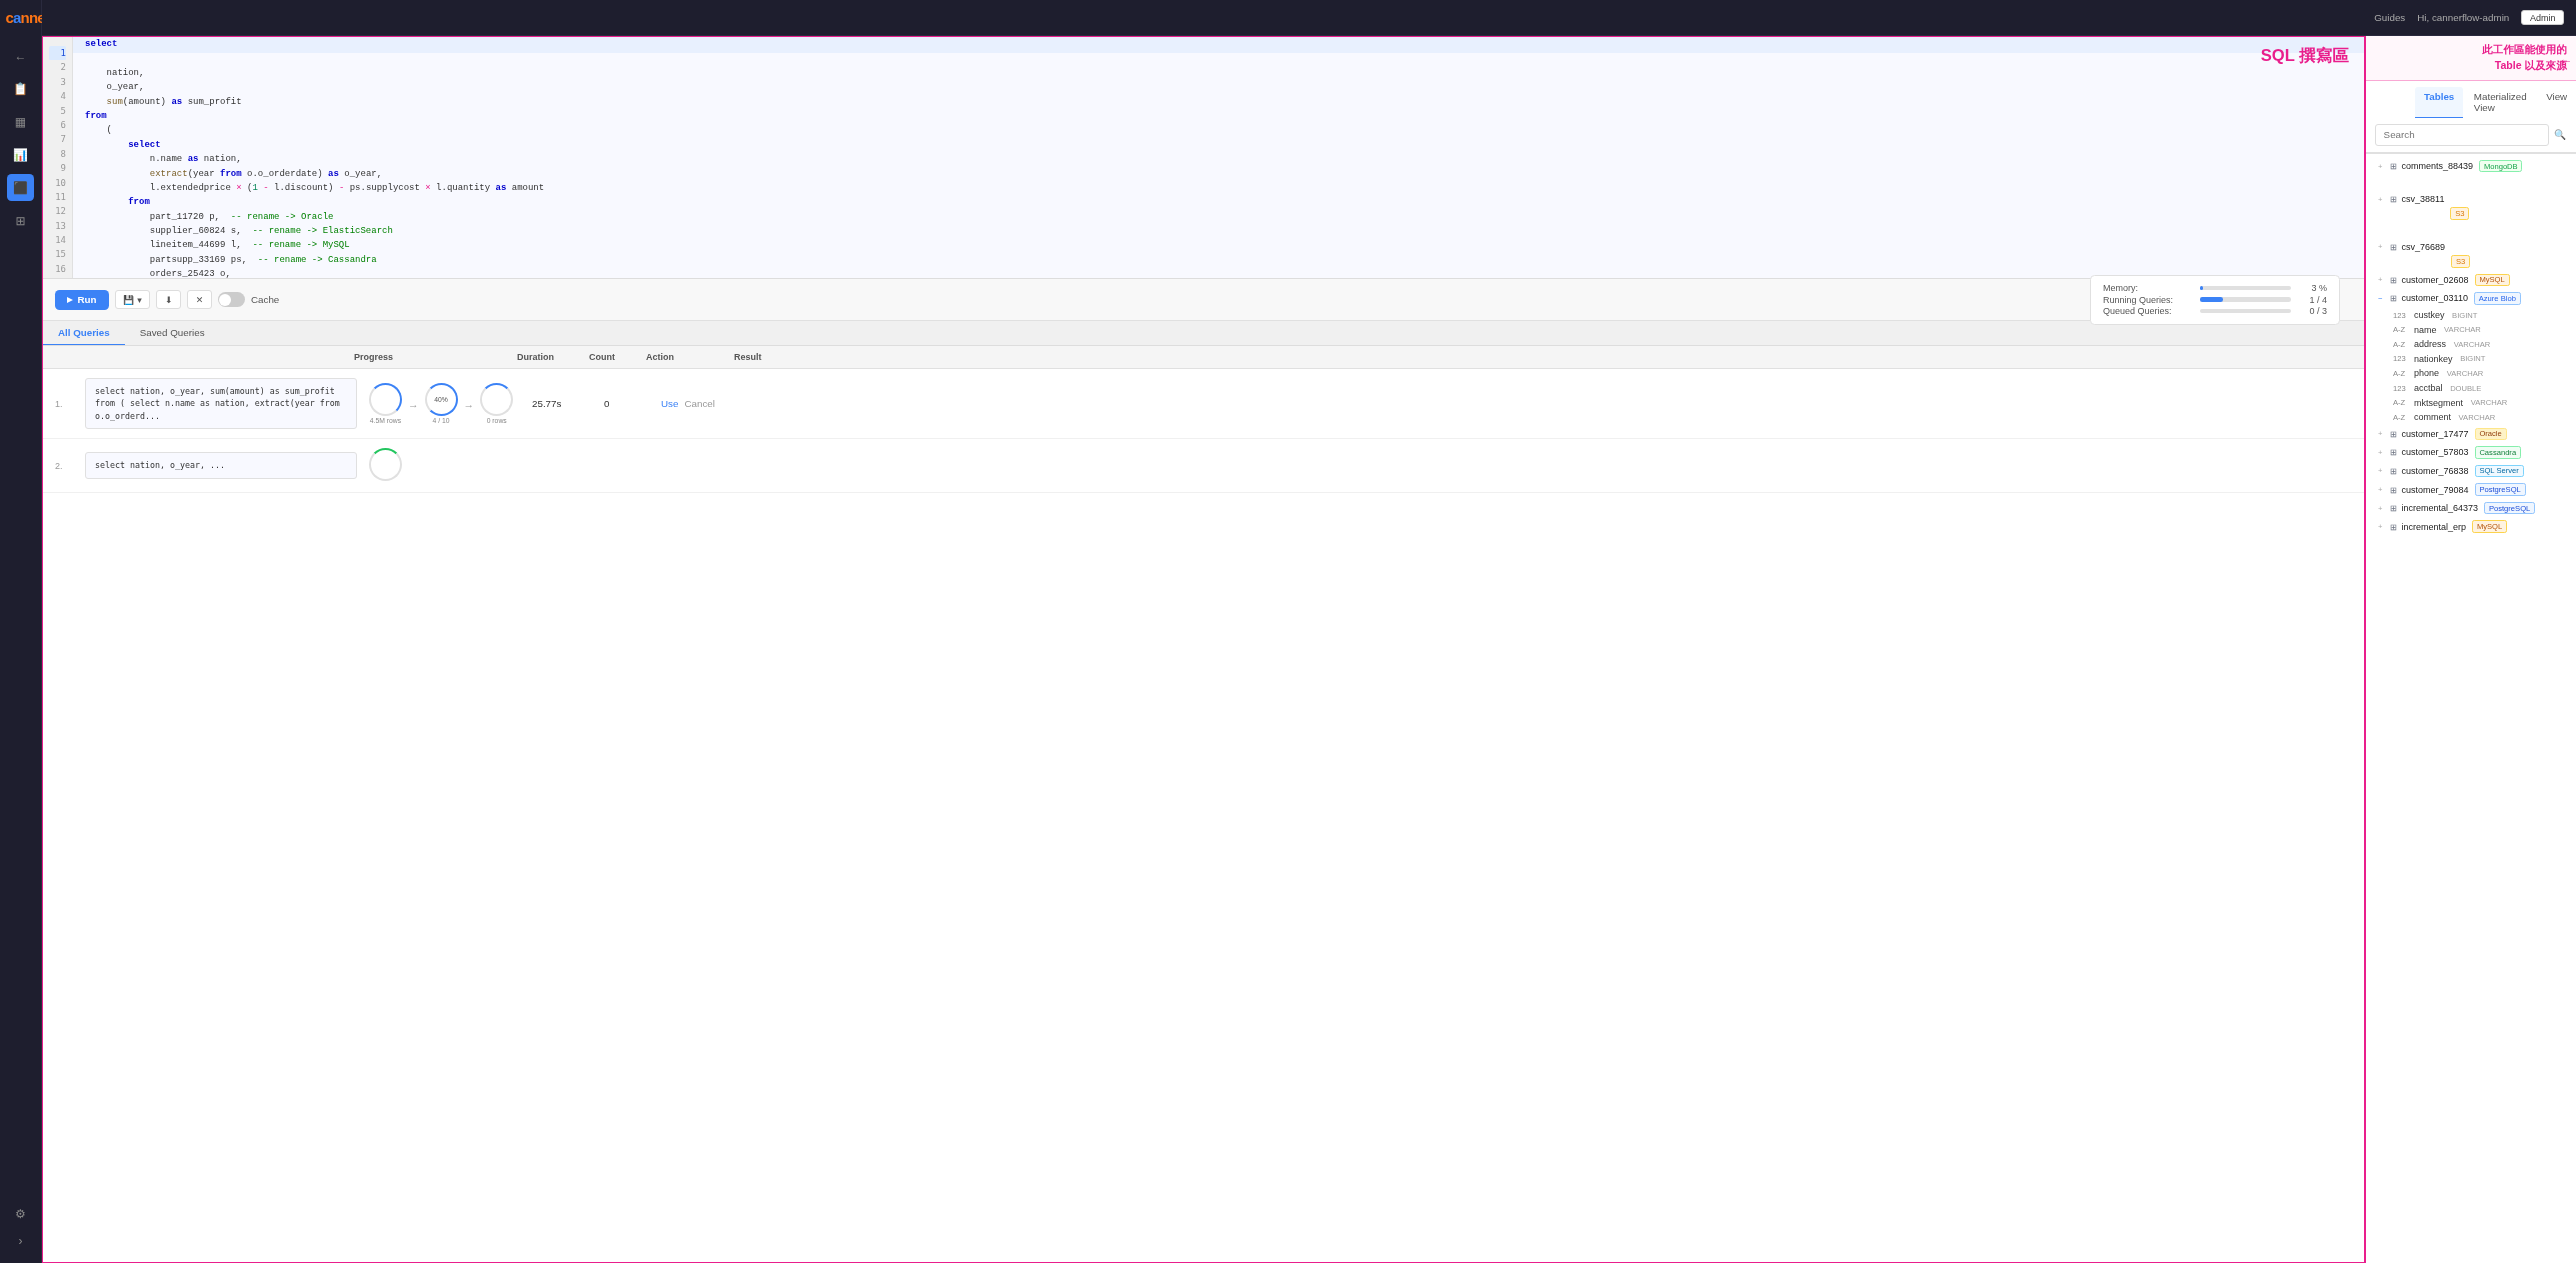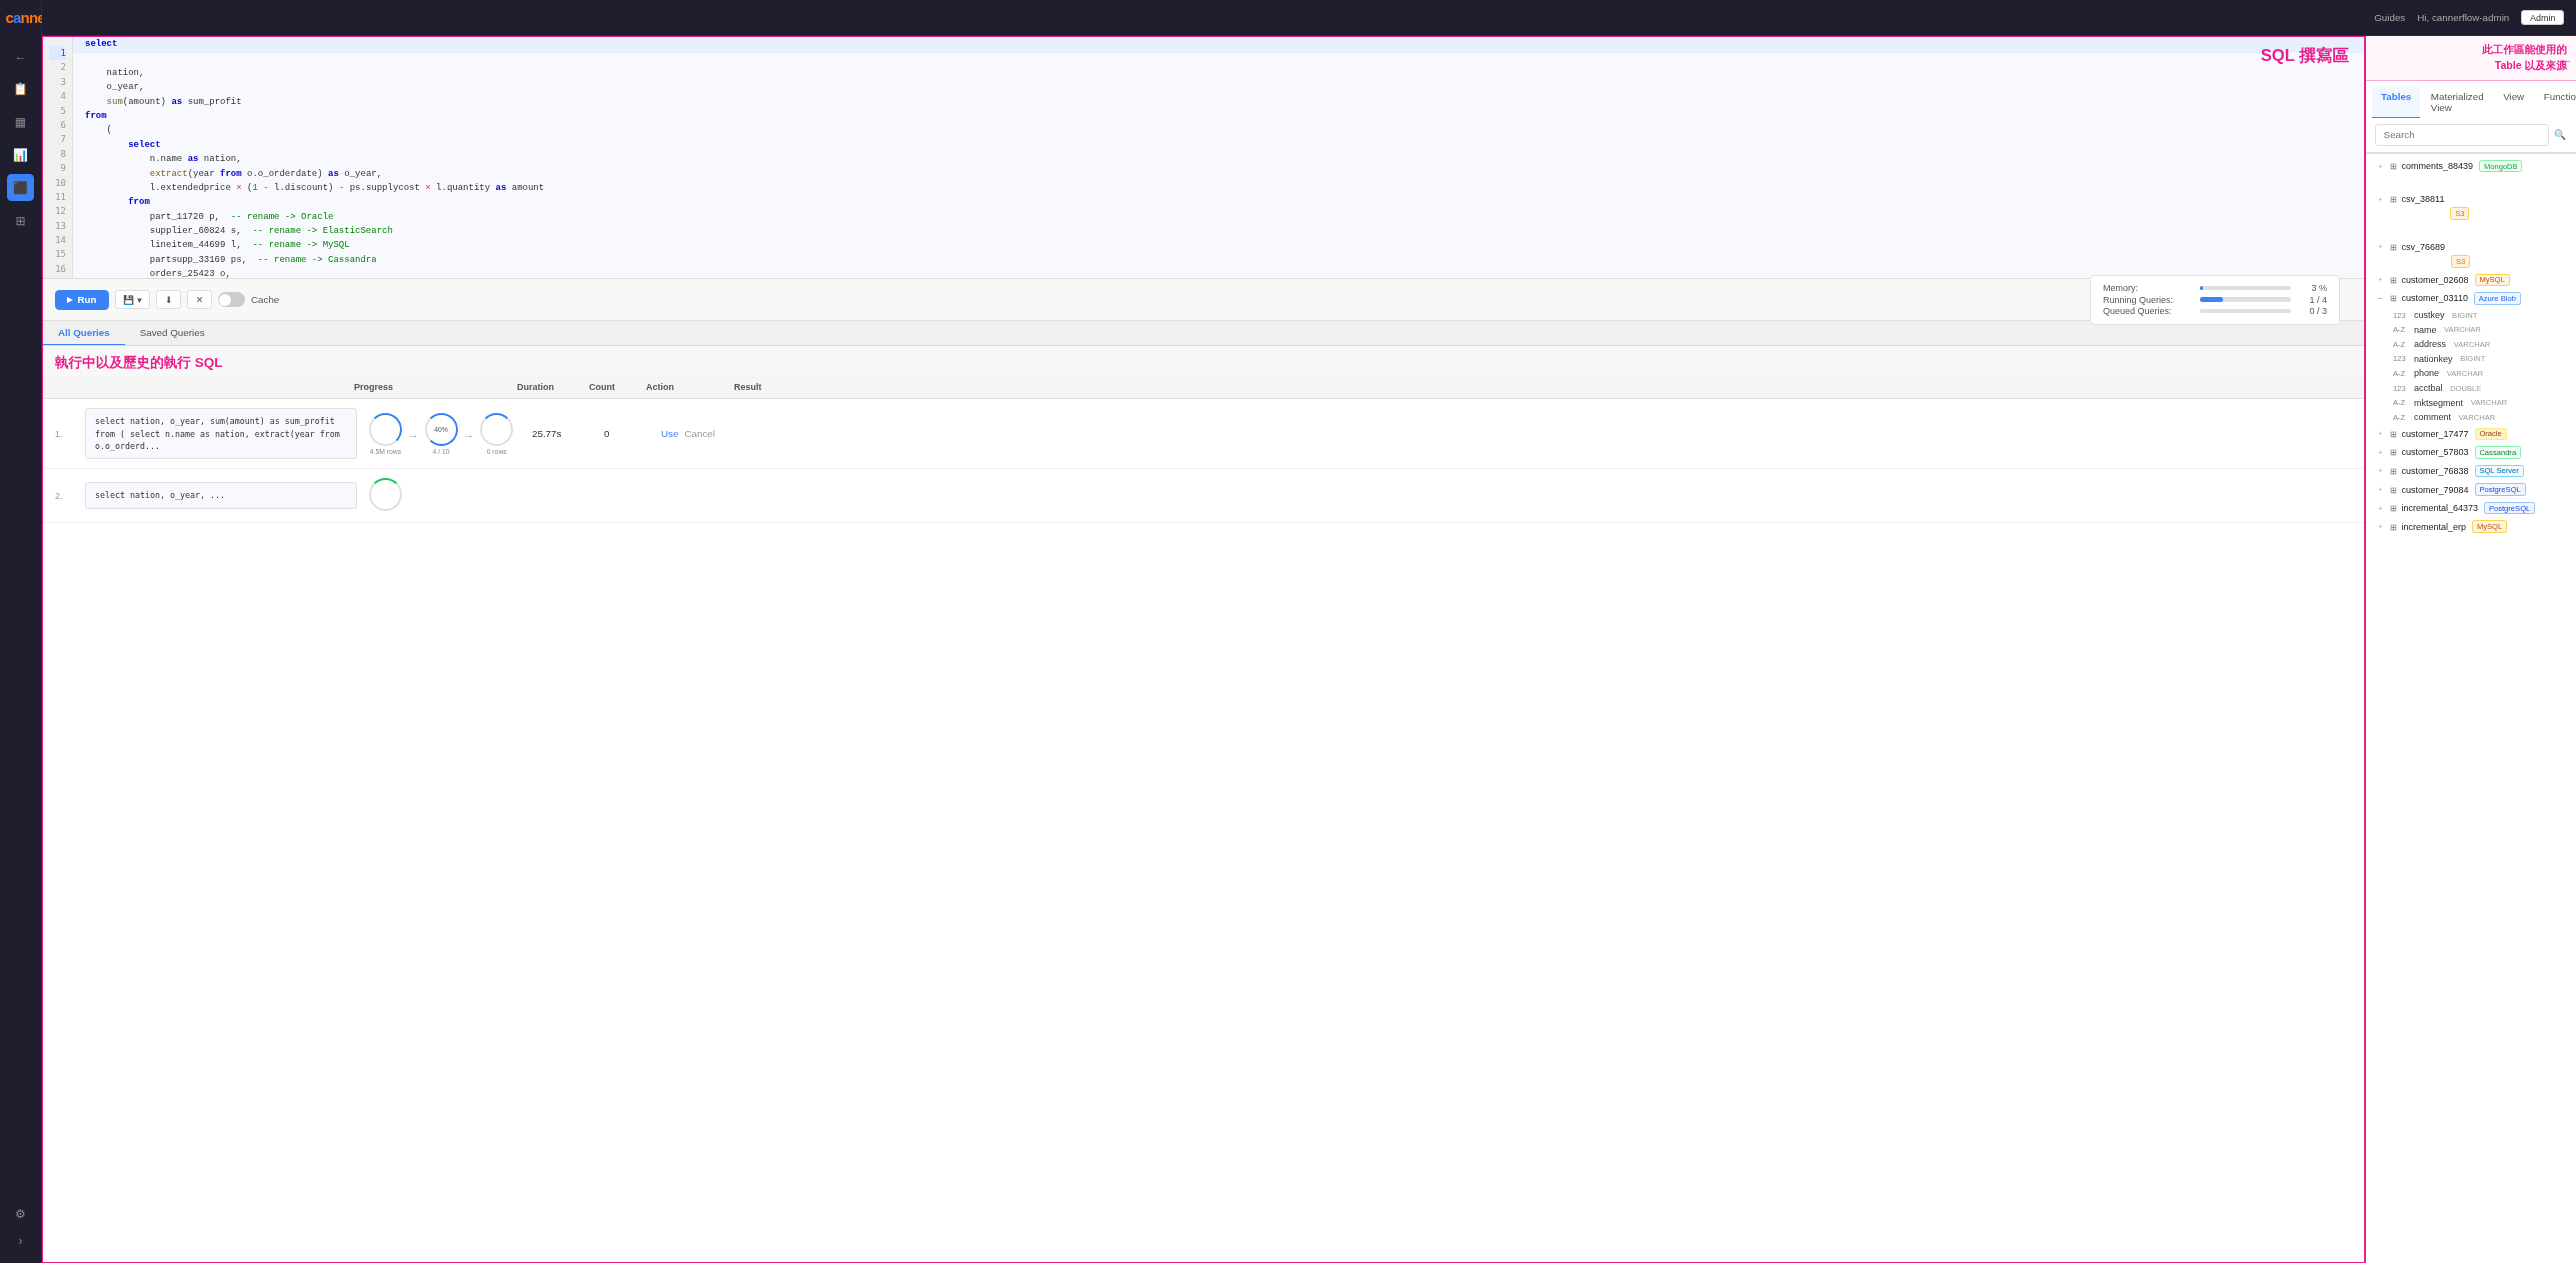--- a/index.html
+++ b/index.html
@@ -85,21 +85,21 @@
     .count-cell { flex: 0 0 45px; font-size: 9.8px; color: #333; }
     .action-cell { flex: 0 0 76px; display: flex; gap: 6px; }
     .action-link { color: #3b82f6; cursor: pointer; text-decoration: none; font-size: 9.8px; }
     .action-cancel { color: #999; }
 
     
     .right-panel { width: 211px; background: white; border-left: 1.5px solid #e91e8c; display: flex; flex-direction: column; flex-shrink: 0; }
     .right-panel-header { border-bottom: 0.8px solid #e0e0e0; flex-shrink: 0; }
     .tabs-row { display: flex; padding: 6px 6px 0; gap: 1.5px; }
     .tab-item { padding: 4.5px 9px; cursor: pointer; font-size: 9.8px; color: #555; border-radius: 3px 3px 0 0; }
-    .tab-item.active { color: #3b82f6; border-bottom: 1.5px solid #3b82f6; font-weight: 600; background: #f0f7ff; }
+    .tab-item.active { color: #3b82f6; border-bottom: 1.5px solid #3b82f6; font-weight: 600; background: #f0f7ff; margin-left: 43px; }
 
     .search-box { padding: 6px 9px; border-bottom: 0.8px solid #e0e0e0; display: flex; align-items: center; gap: 6px; }
     .search-input { flex: 1; border: 0.8px solid #ddd; border-radius: 3px; padding: 4.5px 7.6px; font-size: 9.8px; color: #555; outline: none; }
     .search-icon-btn { color: #999; cursor: pointer; }
 
     .tables-list { flex: 1; overflow-y: auto; padding: 3px 0; }
     .table-item { padding: 3px 9px; cursor: pointer; }
     .table-row-content { display: flex; align-items: center; gap: 4.5px; }
     .expand-btn { width: 10.6px; height: 10.6px; display: flex; align-items: center; justify-content: center; color: #aaa; font-size: 7.6px; cursor: pointer; }
     .table-icon { font-size: 8.3px; color: #6b7280; }
@@ -258,23 +258,20 @@
             </div>
           </div>
         </div>
 
         <div class="query-tabs">
           <div class="query-tab active">All Queries</div>
           <div class="query-tab">Saved Queries</div>
         </div>
 
         <div class="query-results">
-          <div class="section-header">
-            <div class="section-title">執行中以及歷史的執行 SQL</div>
-          </div>
           <div class="results-col-header">
             <div style="flex:0 0 287px;"></div>
             <div style="flex:0 0 151px;">Progress</div>
             <div style="flex:0 0 60px;">Duration</div>
             <div style="flex:0 0 45px;">Count</div>
             <div style="flex:0 0 76px;">Action</div>
             <div style="flex:0 0 60px;">Result</div>
           </div>
 
           <div class="query-row">

